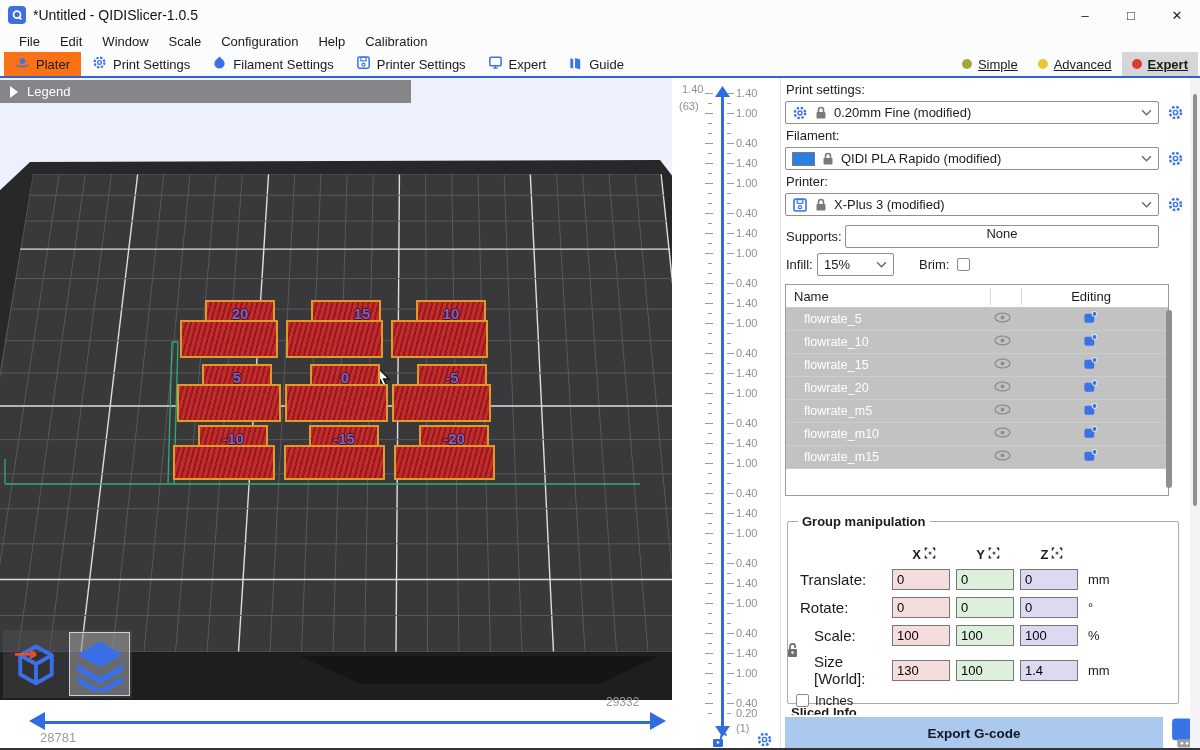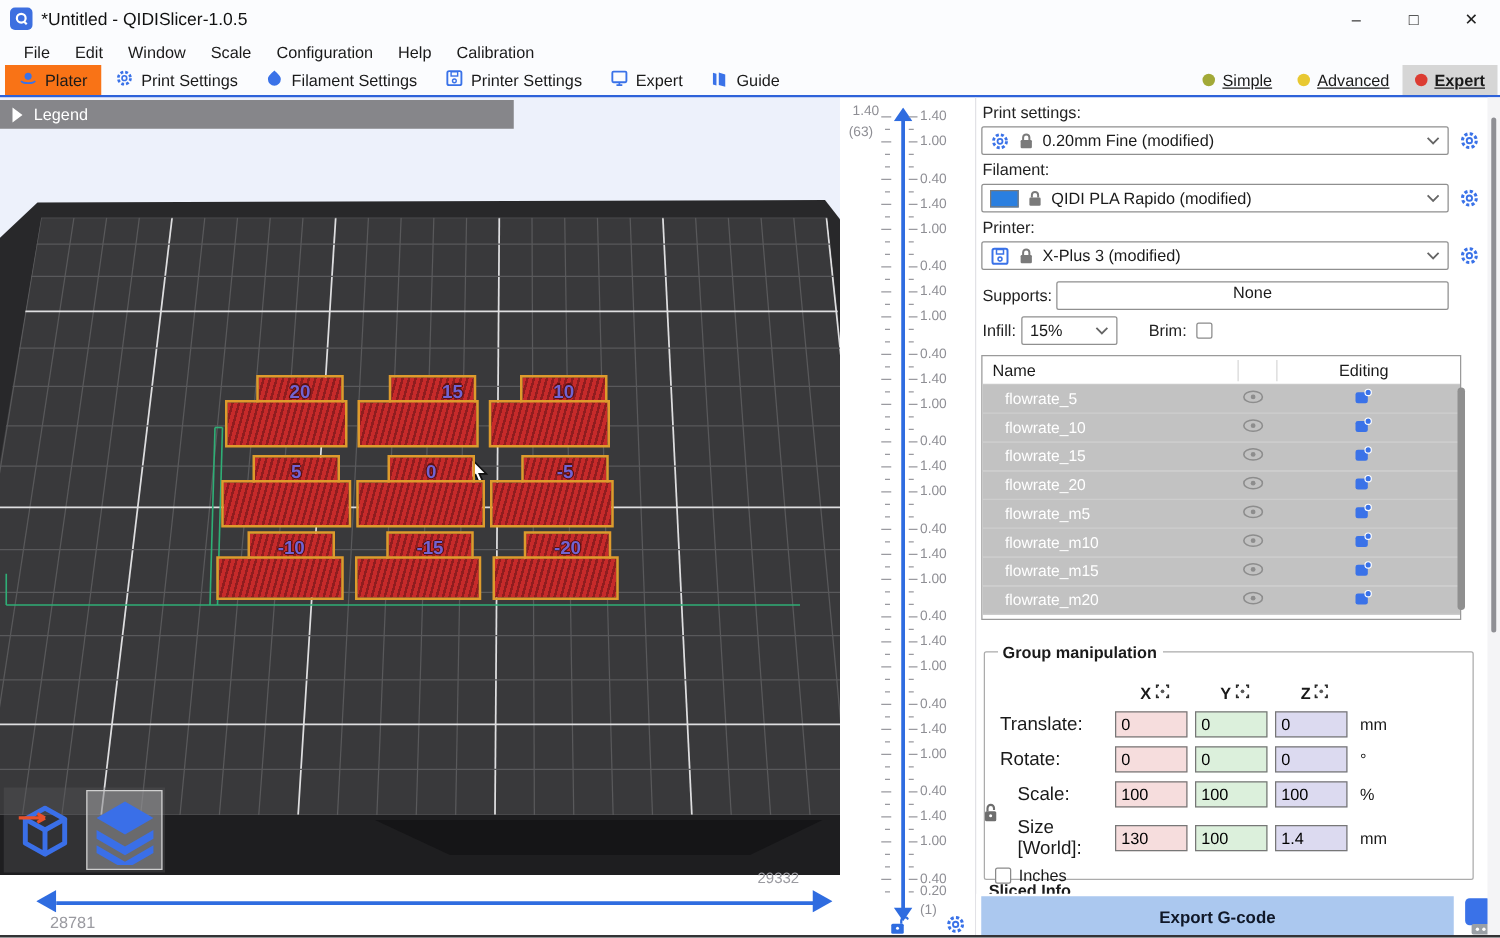--- a/index.html
+++ b/index.html
@@ -699,31 +699,20 @@
           <span class="oname">flowrate_m15</span>
           <span class="oeye"><svg width="17" height="11" viewBox="0 0 16 10">
               <ellipse cx="8" cy="5" rx="7" ry="4.2" fill="none" stroke="#8d8d8d" stroke-width="1.2"></ellipse>
               <circle cx="8" cy="5" r="1.8" fill="#8d8d8d"></circle>
             </svg></span>
           <span class="oedit"><svg width="15" height="15" viewBox="0 0 16 16">
               <rect x="1.5" y="4" width="10.5" height="9.5" rx="2" fill="#3a72e8"></rect>
               <circle cx="12.3" cy="4.2" r="2.7" fill="#3a72e8" stroke="#fff" stroke-width="1"></circle>
             </svg></span>
         </div>
-        <div class="objrow">
-          <span class="oname">flowrate_m20</span>
-          <span class="oeye"><svg width="17" height="11" viewBox="0 0 16 10">
-              <ellipse cx="8" cy="5" rx="7" ry="4.2" fill="none" stroke="#8d8d8d" stroke-width="1.2"></ellipse>
-              <circle cx="8" cy="5" r="1.8" fill="#8d8d8d"></circle>
-            </svg></span>
-          <span class="oedit"><svg width="15" height="15" viewBox="0 0 16 16">
-              <rect x="1.5" y="4" width="10.5" height="9.5" rx="2" fill="#3a72e8"></rect>
-              <circle cx="12.3" cy="4.2" r="2.7" fill="#3a72e8" stroke="#fff" stroke-width="1"></circle>
-            </svg></span>
-        </div>
       </div>
   </div>
   <div id="objlist-scroll"></div>
 
   <fieldset id="groupbox">
     <legend>Group manipulation</legend>
     <div id="axis-header">
         <div class="axis-cell">
           <span>X</span>
           <span><svg width="12" height="12" viewBox="0 0 12 12">

